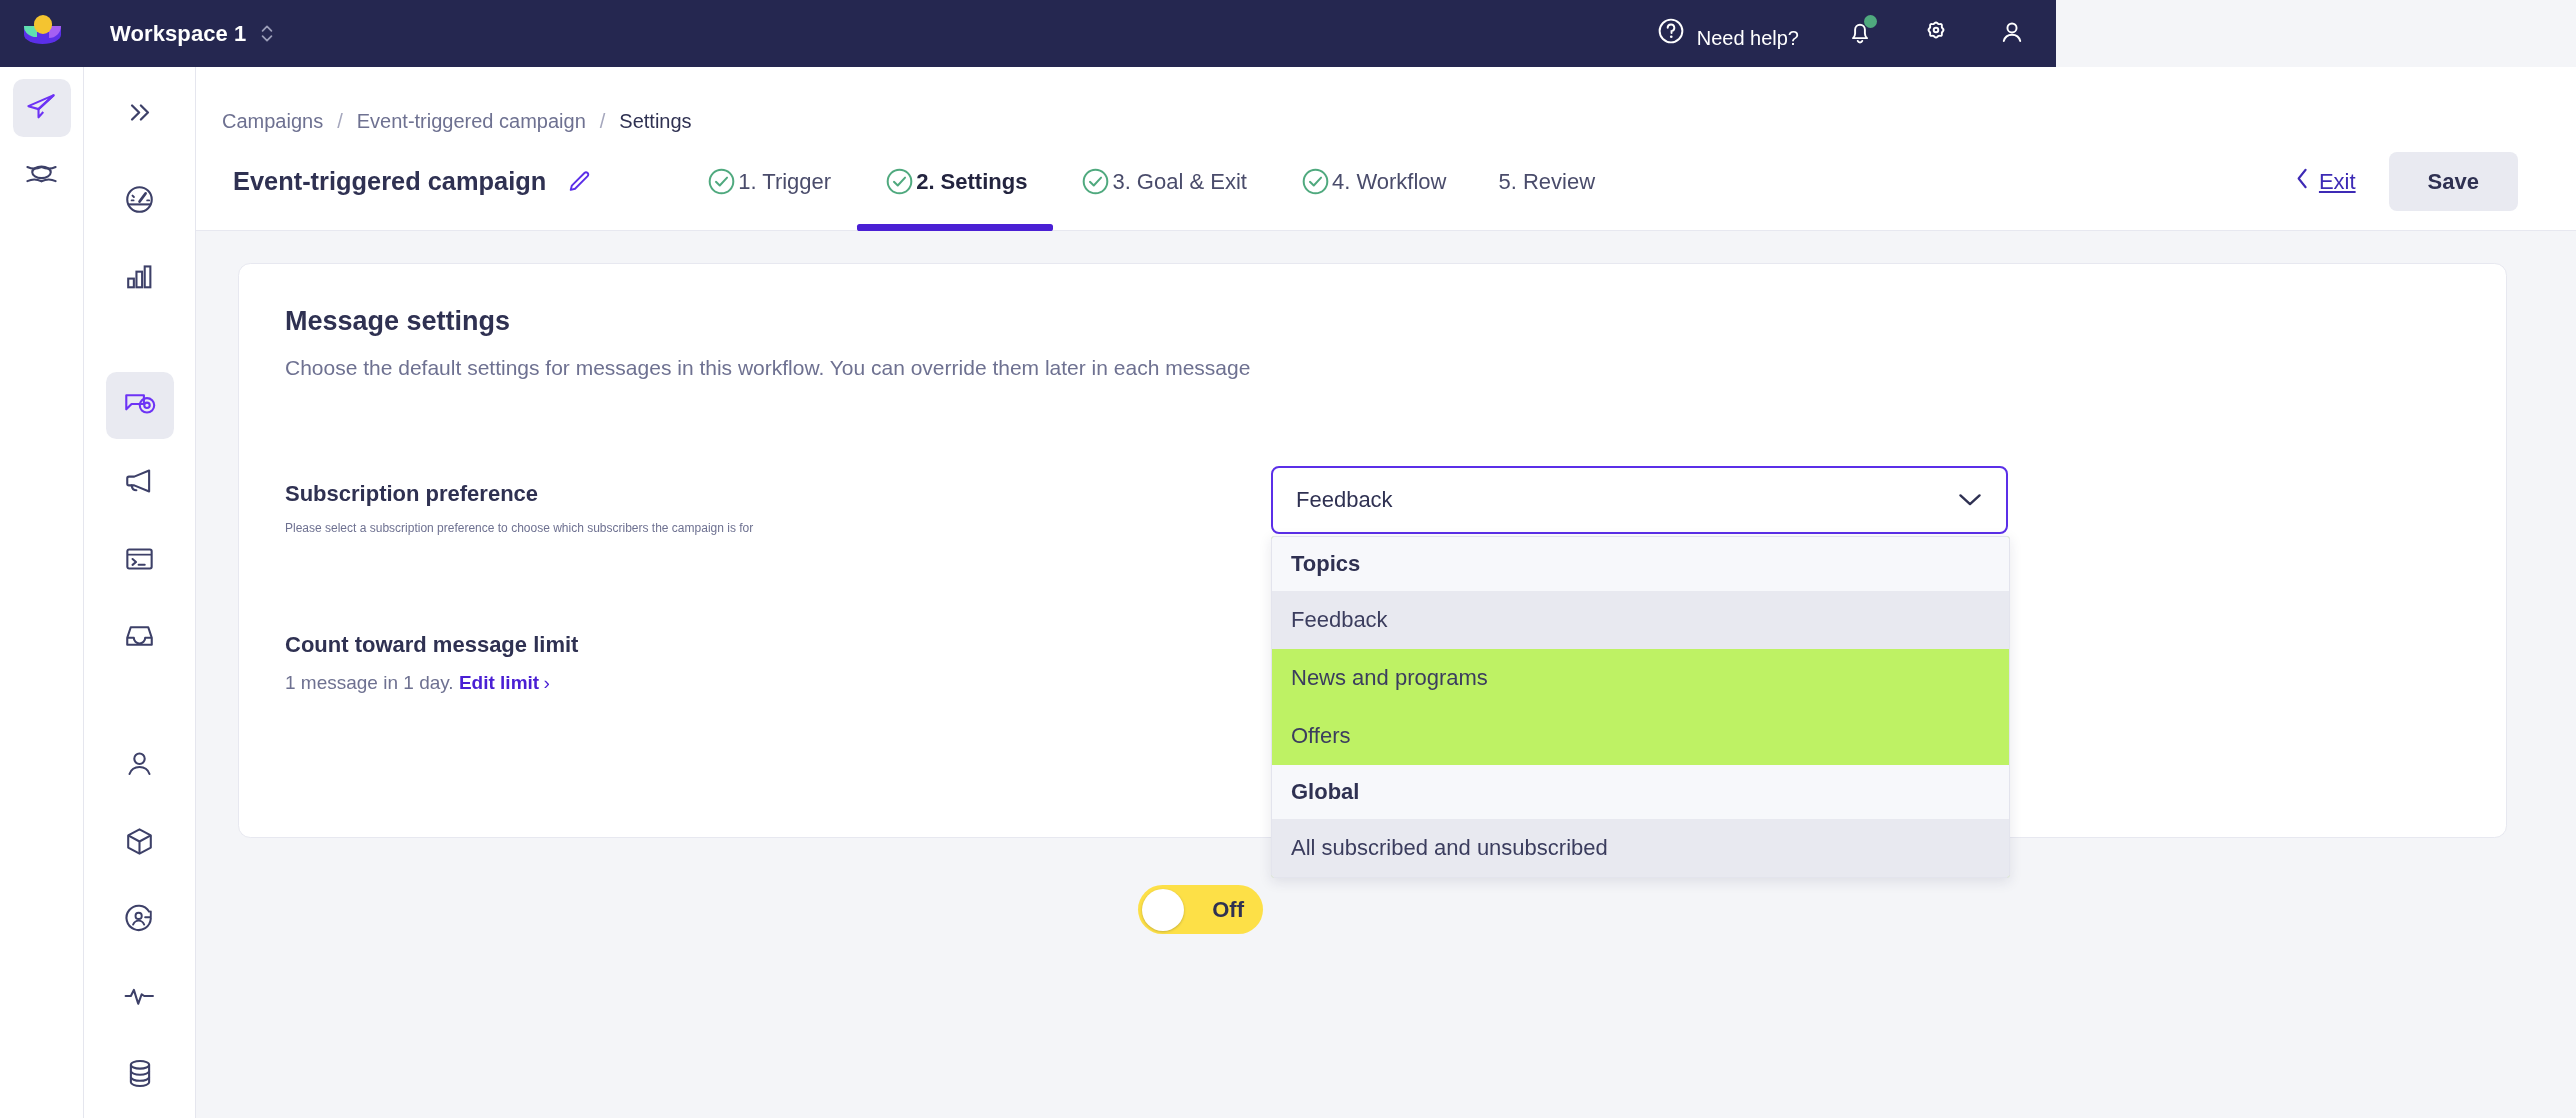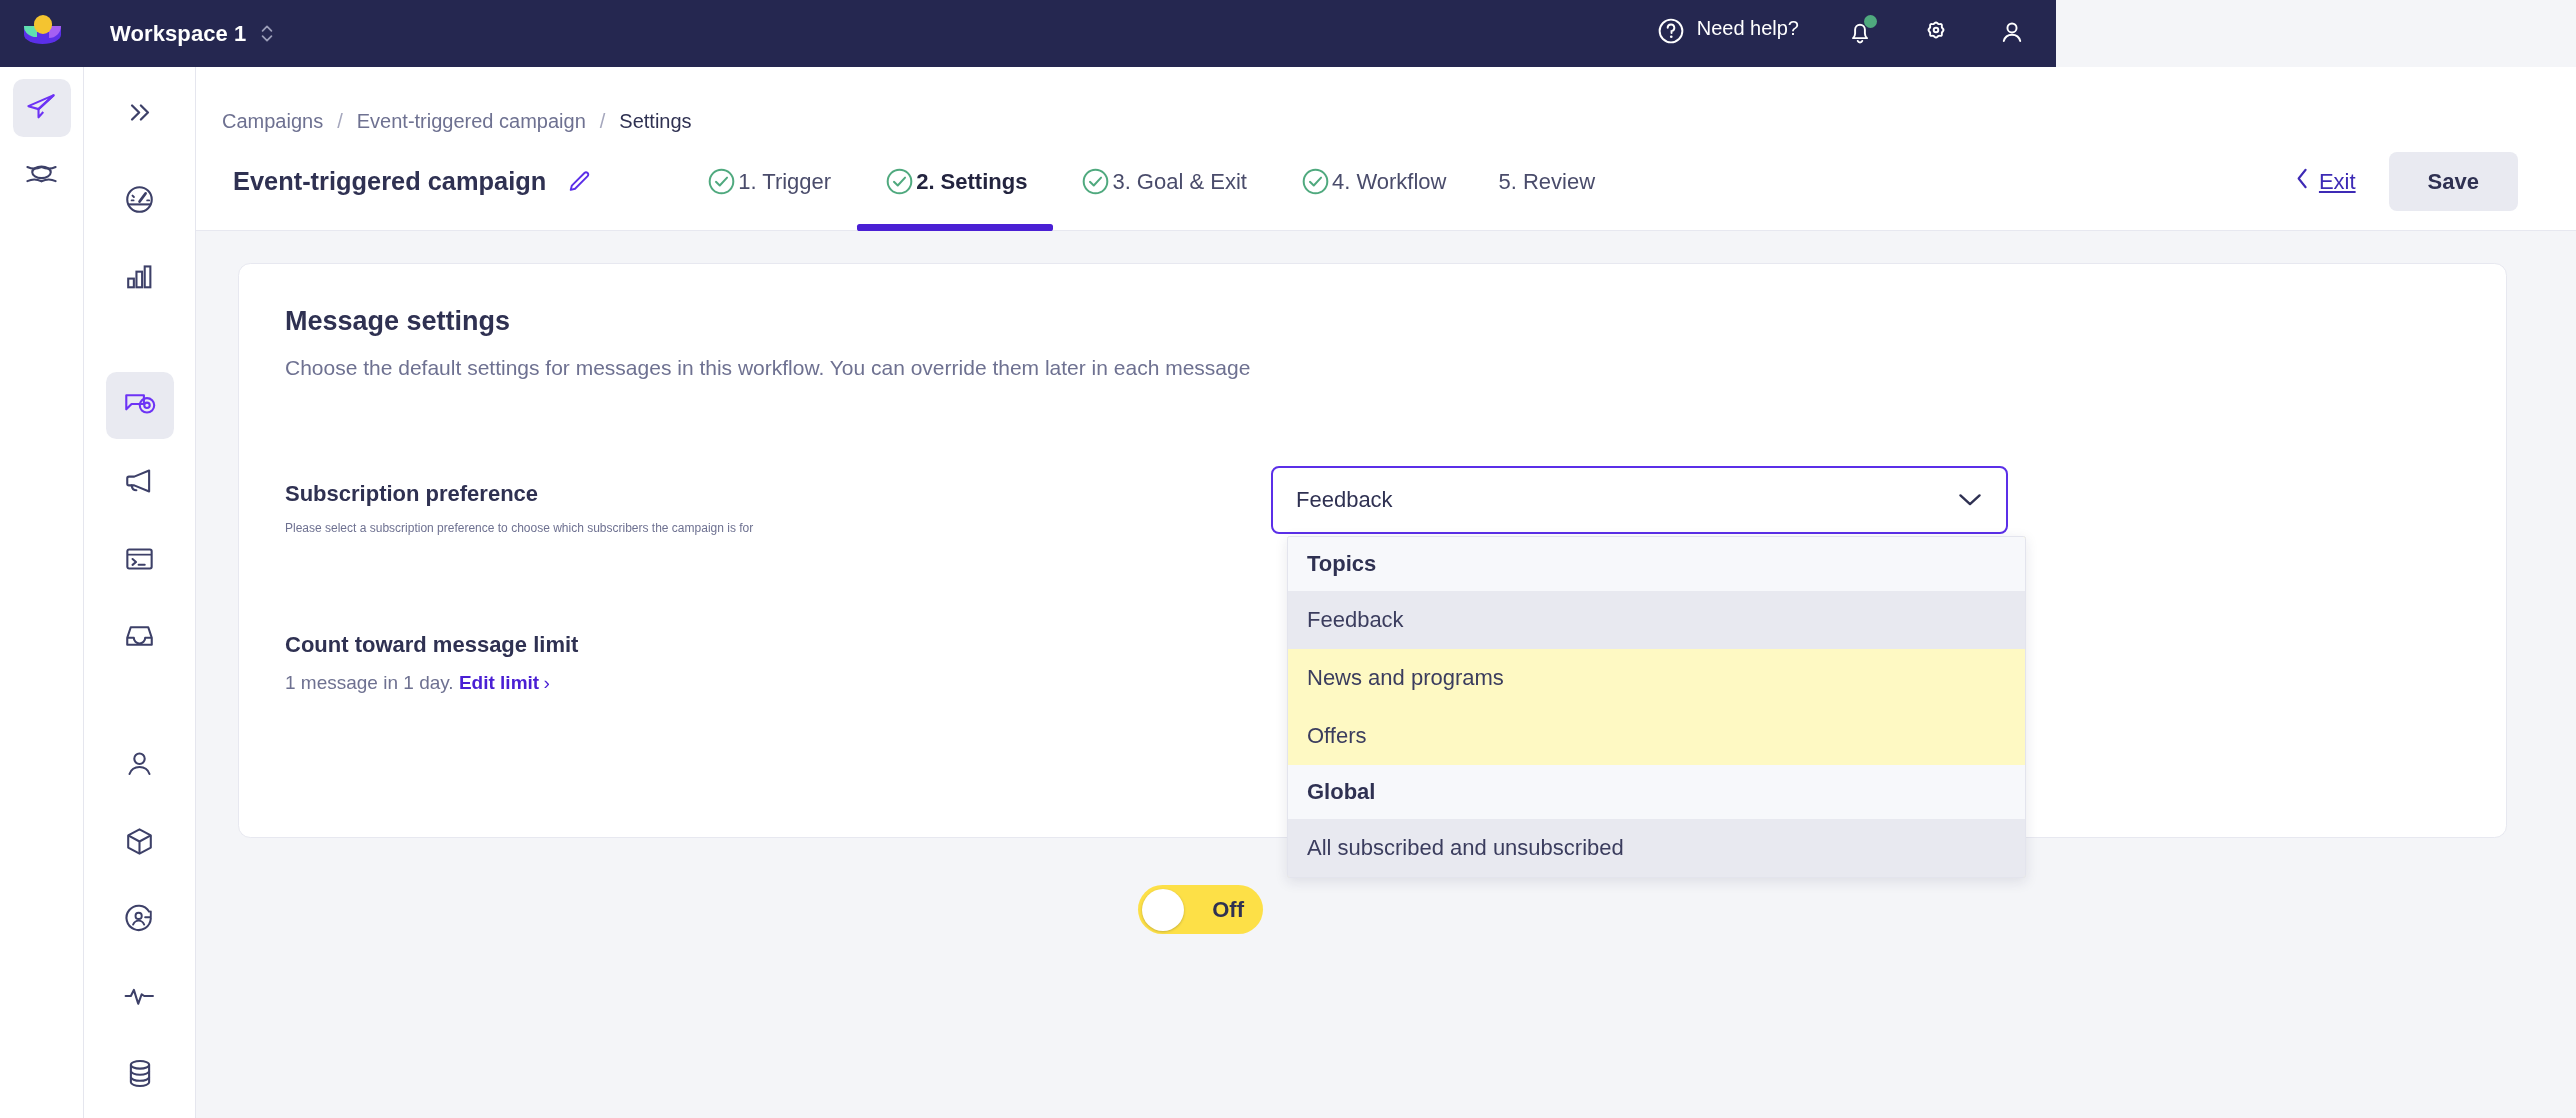--- a/index.html
+++ b/index.html
@@ -51,21 +51,21 @@
     margin-left: 12.3px; width: 16px; height: 26px;
     color: #9b9db8; display: flex; flex-direction: column;
     align-items: center; justify-content: center; gap: 4.4px;
     cursor: pointer;
   }
   .topbar-right {
     margin-left: auto; margin-right: 30px;
     display: flex; align-items: center; gap: 47px;
   }
   .need-help {
-    display: flex; align-items: flex-start; gap: 11.4px;
+    display: flex; align-items: flex-end; gap: 11.4px;
     color: #ffffff; font-size: 20px; cursor: pointer;
   }
   .icon-btn { position: relative; cursor: pointer; display:flex; align-items:center; }
   .bell-dot {
     position: absolute; right: -2.6px; top: -1.8px;
     width: 13px; height: 13px; border-radius: 50%;
     background: #4fa97e;
   }
 
   
@@ -201,23 +201,23 @@
   .select-box {
     width: 737px; height: 68px;
     border: 2.6px solid #5b2fe8; border-radius: 8px;
     background: #ffffff;
     display: flex; align-items: center;
     padding: 0 23px; cursor: pointer;
   }
   .select-value { font-size: 22px; color: #2f3152; }
   .select-caret { margin-left: auto; display: flex; }
   .dropdown {
-    position: absolute; top: 70px; left: 16px;
+    position: absolute; top: 70px; left: 0;
     width: 739px;
-    background: #fef9c3;
+    background: #bef264;
     border: 0.9px solid #e3e4ed;
     border-radius: 2.6px;
     box-shadow: 0 3.5px 12.3px rgba(30,32,70,.10);
     overflow: hidden;
   }
   .dd-group {
     padding: 14px 19px;
     font-size: 22px; font-weight: bold; color: #2f3152;
     background: #f7f8fb;
   }

